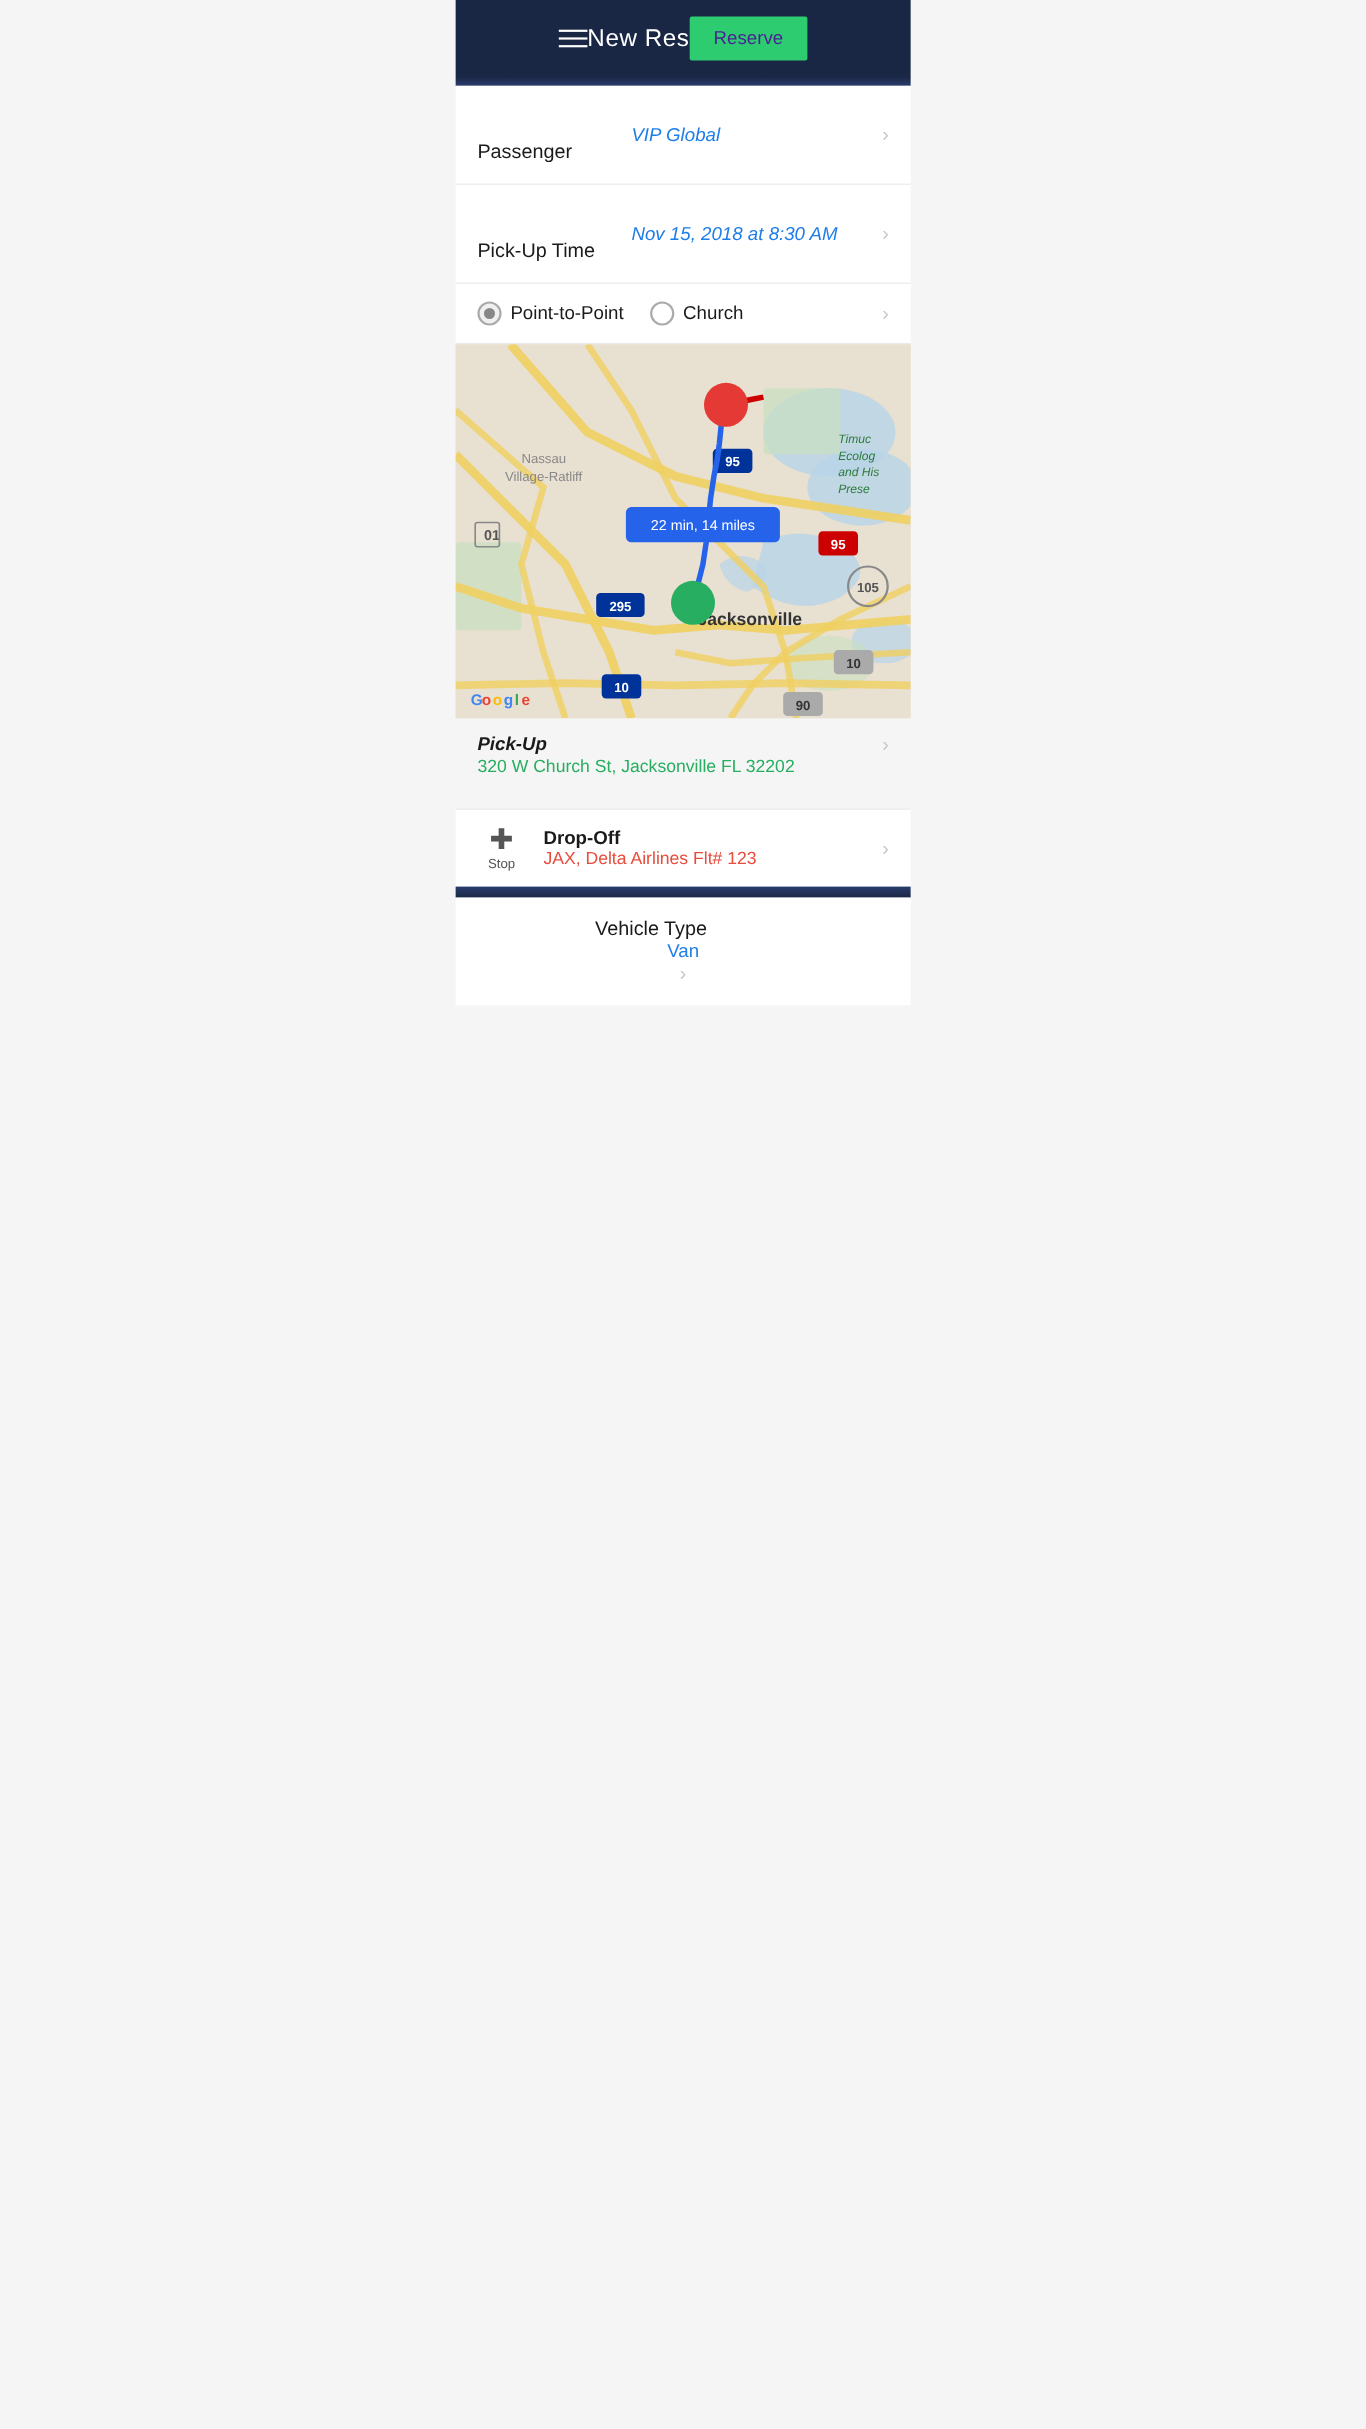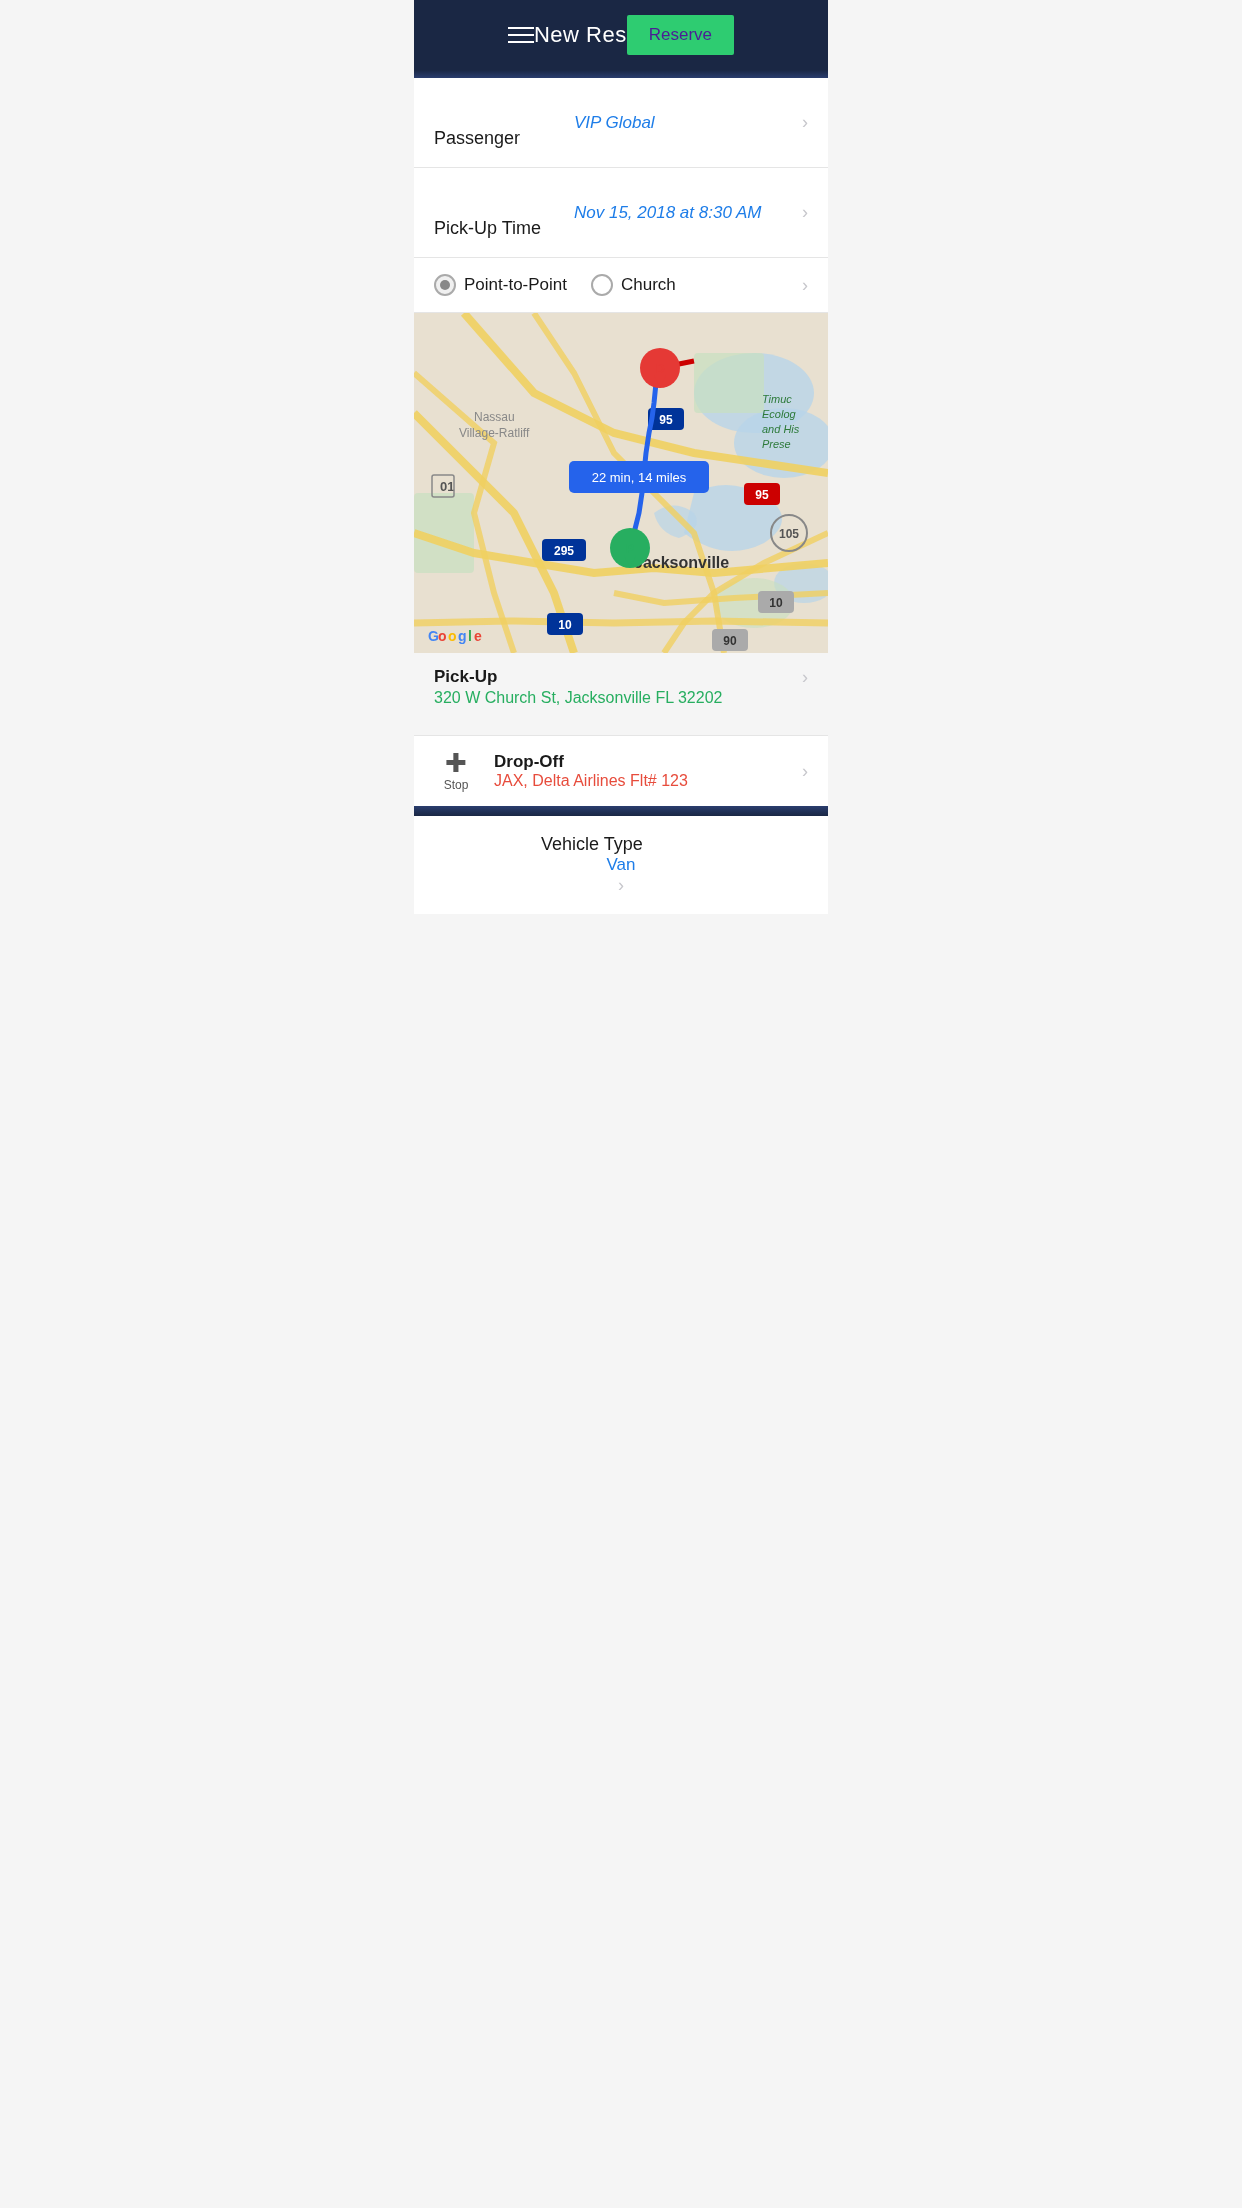--- a/index.html
+++ b/index.html
@@ -153,20 +153,21 @@
 
     .map-svg {
       width: 100%;
       height: 100%;
     }
 
     .pickup-label {
       font-size: 17px;
       color: #1a1a1a;
       font-weight: 600;
+      font-style: italic;
     }
 
     .pickup-value {
       flex: 1;
       font-size: 16px;
       color: #27ae60;
       font-weight: 500;
       padding: 2px 20px 14px 0;
     }
 

